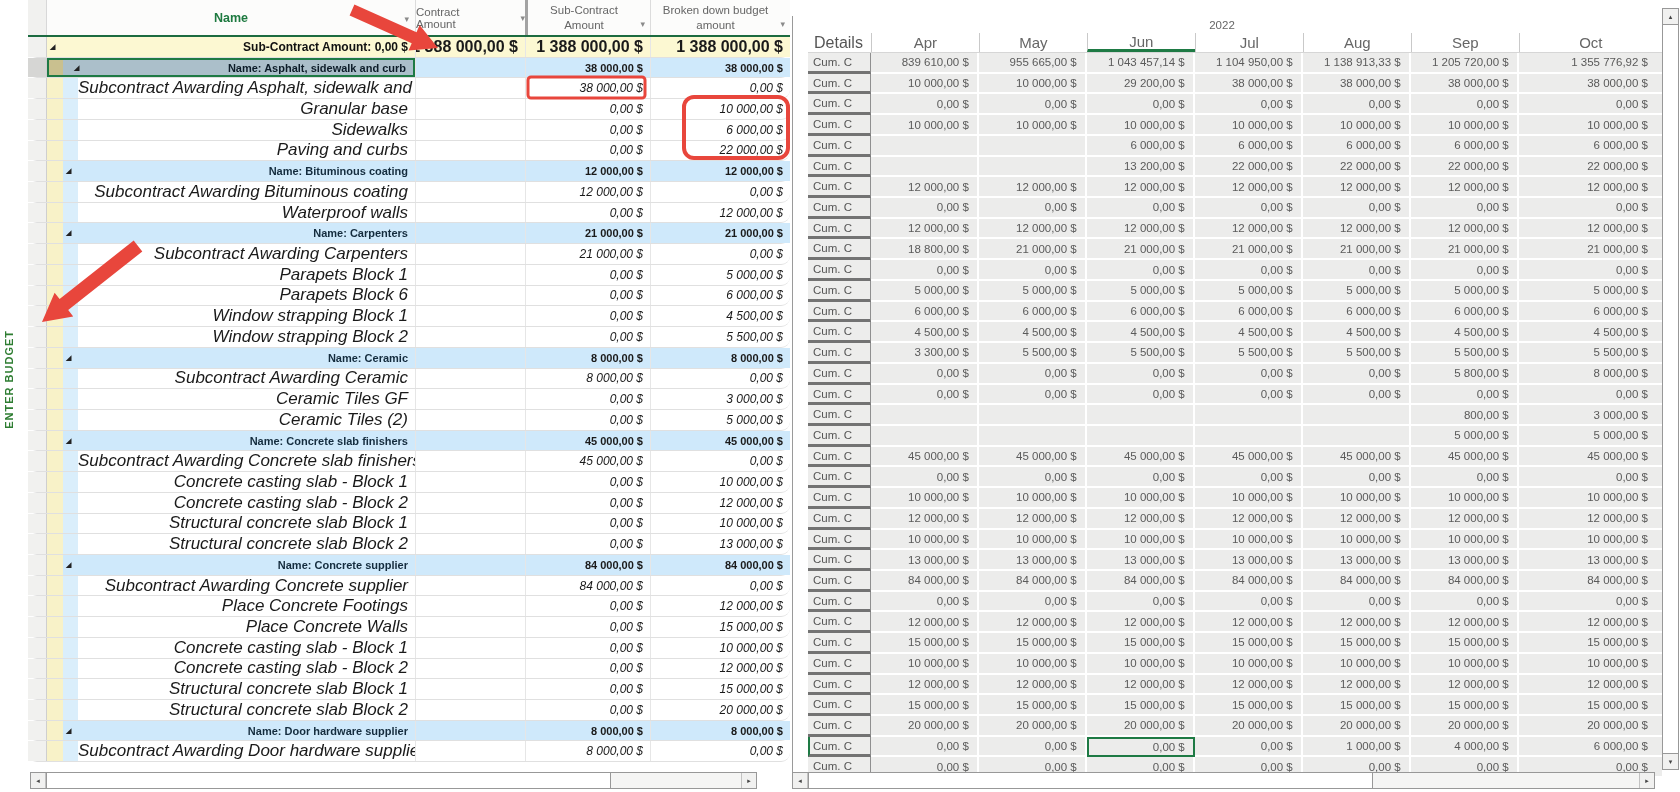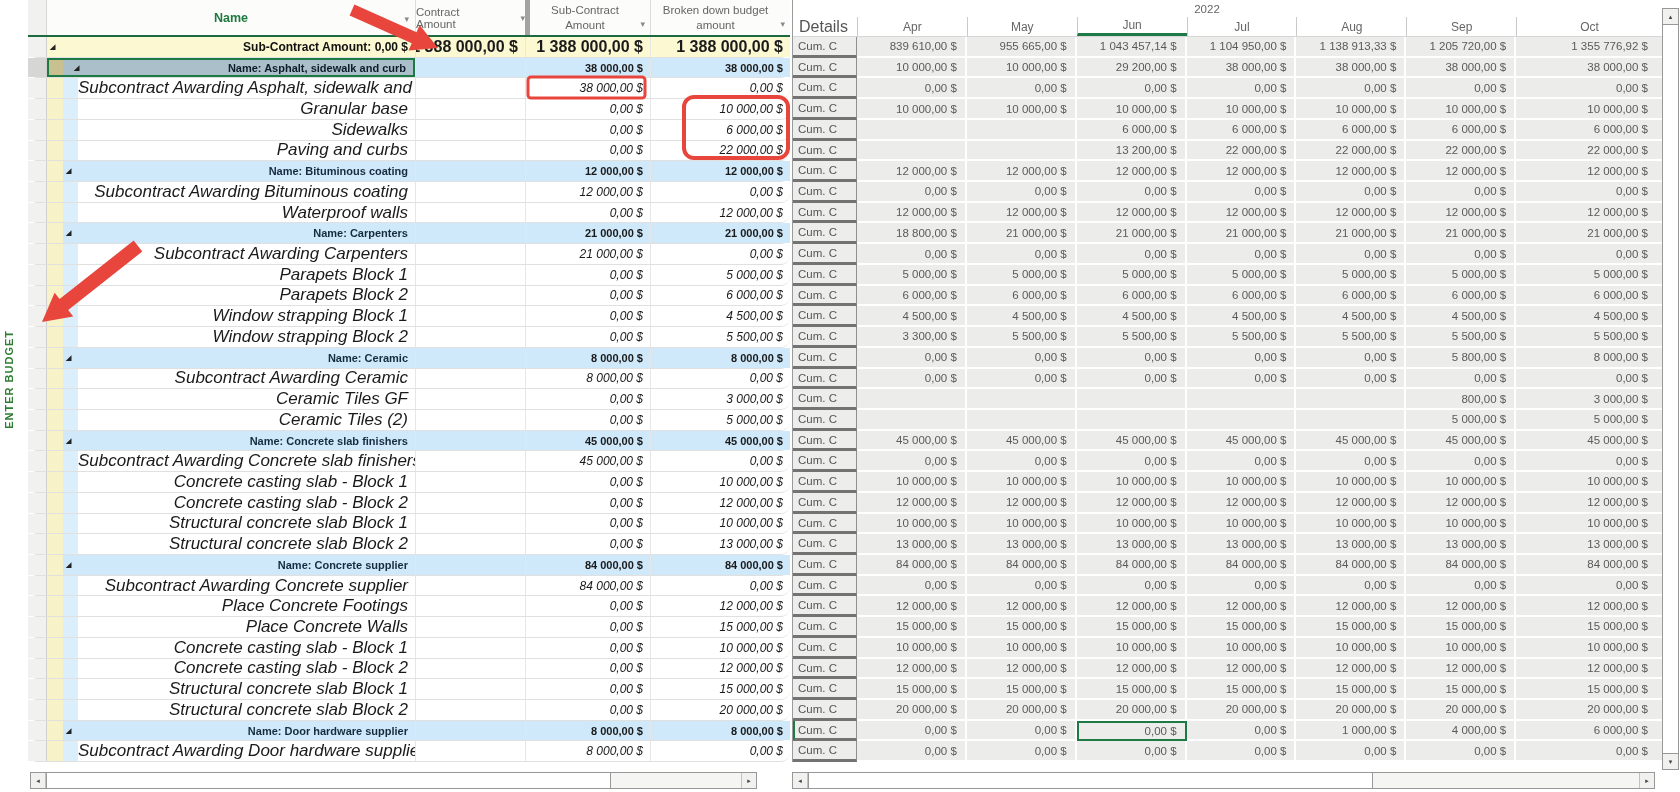--- a/index.html
+++ b/index.html
@@ -15,21 +15,21 @@
   
   .lgrid{position:absolute;left:28px;top:0;width:762px;}
   .lg-header{display:flex;height:37px;border-bottom:2px solid #1c6b40;background:#fcfcfb;box-sizing:border-box;}
   .hc{box-sizing:border-box;position:relative;display:flex;align-items:center;justify-content:center;
       font-size:11.5px;color:#666;}
   .corner{width:19px;background:#f1f1ef;border-right:1px solid #d8d8d8;}
   .hname{width:368px;color:var(--name-green);font-weight:bold;font-size:12.5px;}
   .dd{font-size:9px;color:#8a8a8a;font-weight:normal;}
   .hname .dd{position:absolute;right:6px;bottom:11px;}
   .hcontract{width:110px;border-left:1px solid #dcdcdc;gap:22px;}
-  .hsub{width:125px;border-left:5px solid #a3a3a3;}
+  .hsub{width:125px;border-left:3px solid #a3a3a3;}
   .hbroken{width:140px;border-left:1px solid #dcdcdc;}
   .hsub .lbl,.hbroken .lbl{text-align:center;line-height:1.3;padding:0 12px 0 2px;}
   .hsub .dd,.hbroken .dd{position:absolute;right:5px;bottom:6px;}
 
   .lrow{display:flex;height:20.72px;box-sizing:border-box;border-bottom:1px solid #e0e0e0;background:#fff;border-radius:9px;}
   .rh{width:19px;box-sizing:border-box;background:#f1f1ef;border-right:1px solid #cfcfcf;}
   .rh.rhsel{background:#d6d6d4;}
   .ystrip{width:16px;background:#f8f2c8;}
   .bstrip{width:15px;background:#daeefb;}
   .lc{box-sizing:border-box;white-space:nowrap;overflow:hidden;}
@@ -45,25 +45,25 @@
   .sub{width:125px;}
   .broken{width:140px;}
   .lrow.leaf .amt{font-style:italic;font-size:12px;}
   .lrow.group .amt{background:var(--group-blue);font-weight:bold;font-size:11px;}
   .lrow.total .amt{background:var(--total-yellow);font-weight:bold;font-size:16px;}
   .selbox{width:368px;display:flex;box-sizing:border-box;border:2px solid var(--sel-green);}
   .selbox .ystrip{width:14px;background:#c9c08f;}
   .selbox .group-name{flex:1;width:auto;background:#abbfca;color:#0c1c28;padding-left:8px;}
 
   
-  .rgrid{position:absolute;left:792px;top:0;width:870px;border-left:1px solid #9a9a9a;box-sizing:border-box;}
+  .rgrid{position:absolute;left:792px;top:16px;width:870px;border-left:1px solid #9a9a9a;box-sizing:border-box;padding-left:15px;}
   .ryear{height:17px;font-size:11.5px;color:#666;width:700px;margin-left:64px;text-align:center;
          display:flex;align-items:center;justify-content:center;}
   .rmonths{display:flex;height:20px;box-sizing:border-box;border-bottom:1px solid #d6d6d6;}
-  .mh{box-sizing:border-box;font-size:12px;color:#666;display:flex;align-items:center;justify-content:center;
+  .mh{box-sizing:border-box;font-size:15px;color:#666;display:flex;align-items:center;justify-content:center;
       border-left:1px solid #c9c9c9;}
   .dhdr{width:64px;justify-content:flex-start;padding-left:6px;color:#555;font-size:16px;border-left:none;}
   .mh.m{width:110px;}
   .mh.m.mlast{width:146px;text-align:right;}
   .mh.selm{border-bottom:3px solid var(--sel-green);}
 
   .rrow{display:flex;height:20.72px;box-sizing:border-box;}
   .dcell{width:64px;box-sizing:border-box;background:#ededec;border-right:1px solid #8f8f8f;
          border-bottom:3px solid #737373;color:#555;font-size:11.5px;padding:3px 0 0 5px;
          white-space:nowrap;overflow:hidden;}
@@ -254,21 +254,21 @@
           </div>
           <div class="lc amt contract"></div>
           <div class="lc amt sub">0,00 $</div>
           <div class="lc amt broken">5 000,00 $</div>
         </div>
         <div class="lrow leaf">
           <div class="rh"></div>
           <div class="ystrip"></div>
           <div class="bstrip"></div>
           <div class="lc name leaf-name">
-            <div class="ntext">Parapets Block 2</div>
+            <div class="ntext">Parapets Block 6</div>
           </div>
           <div class="lc amt contract"></div>
           <div class="lc amt sub">0,00 $</div>
           <div class="lc amt broken">6 000,00 $</div>
         </div>
         <div class="lrow leaf">
           <div class="rh"></div>
           <div class="ystrip"></div>
           <div class="bstrip"></div>
           <div class="lc name leaf-name">

